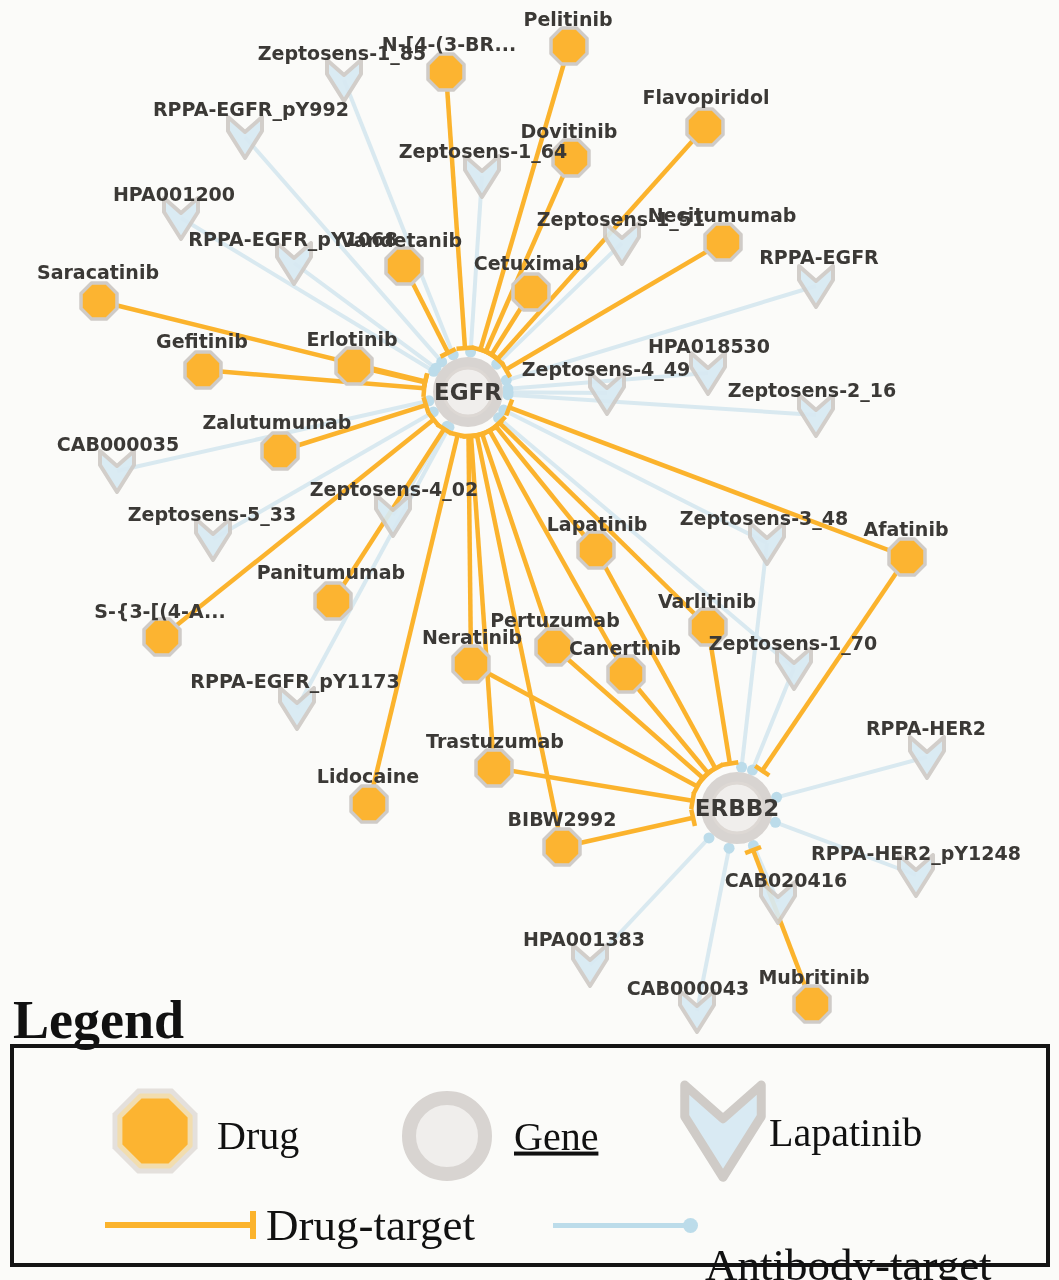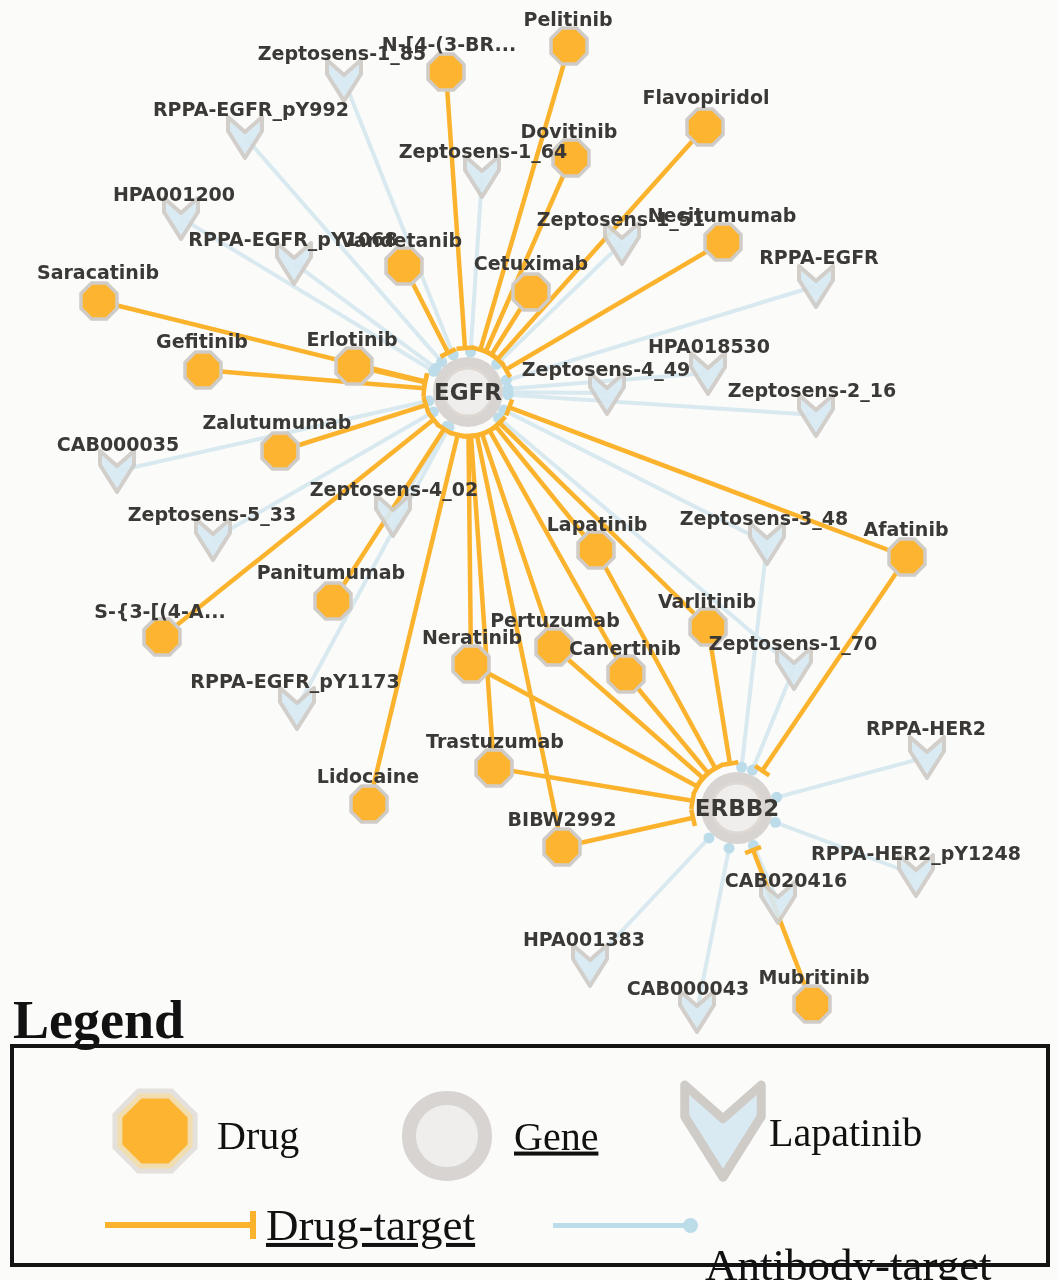--- a/index.html
+++ b/index.html
@@ -271,17 +271,17 @@
   <span class="lg-label big" style="left:500px;top:89px;text-decoration:underline;">Gene</span>
 
   <svg class="lg-icon" id="lg-ab" style="left:654px;top:26px;" width="110" height="120" viewBox="-55 -60 110 120">
       <path d="M-38.25 -45 L0 -11.25 L38.25 -45 L38.25 -13.5 L0 47.25 L-38.25 -13.5 Z" transform="translate(0,-4)" fill="#D8EAF3" stroke="#CDC9C5" stroke-width="9" stroke-linejoin="round" opacity="0.95"></path>
     </svg>
   <span class="lg-label big" style="left:755px;top:85px;">Lapatinib</span>
 </div>
 
 <div class="lg-dt-line"></div>
 <div class="lg-dt-tee"></div>
-<span class="lg-label med" style="left:266px;top:1226px;text-decoration:underline;">Drug-target</span>
+<span class="lg-label med" style="left:266px;top:1226px;">Drug-target</span>
 
 <div class="lg-at-line"></div>
 <div class="lg-at-dot"></div>
 <span class="lg-label med" style="left:705px;top:1226px;margin-top:40px;">Antibody-target</span>
 
 </body></html>

